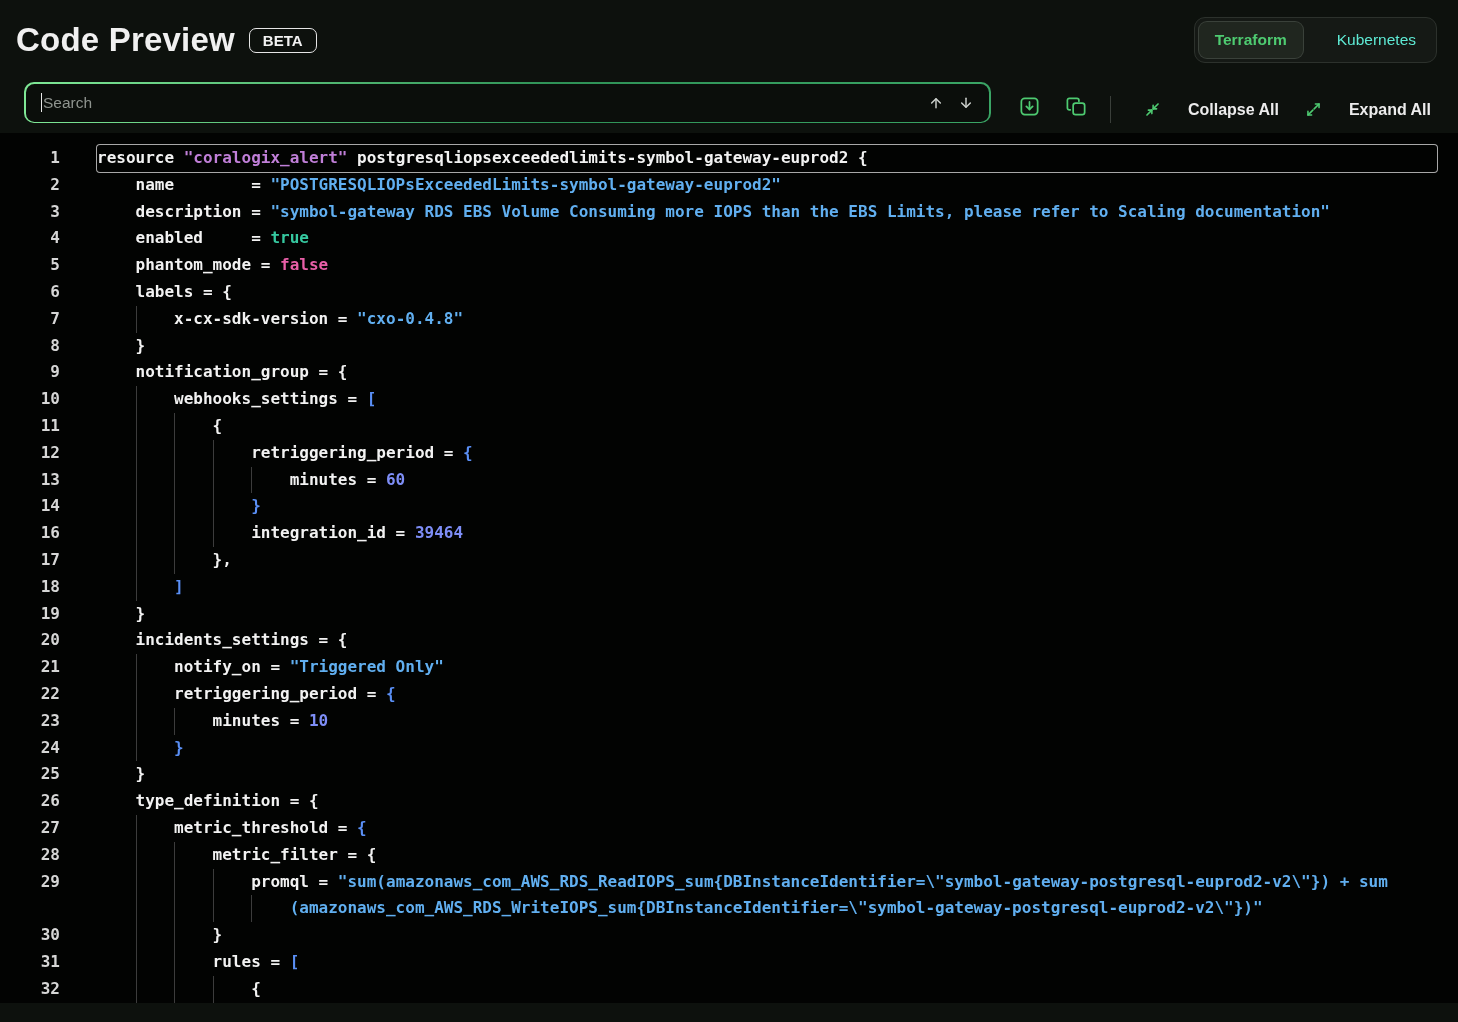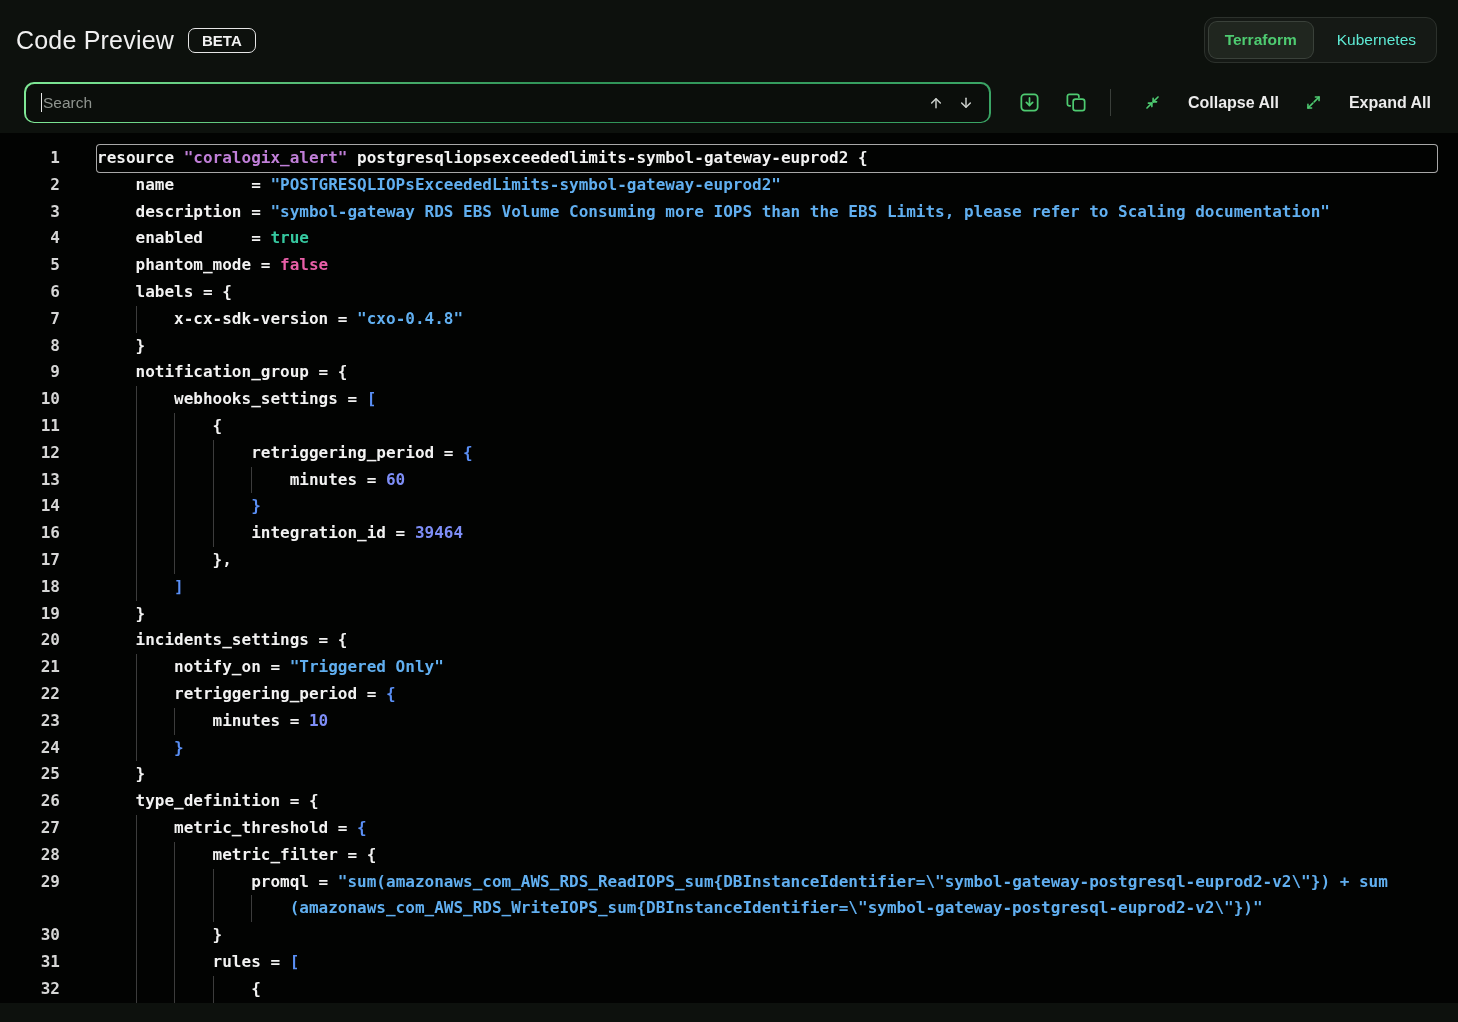--- a/index.html
+++ b/index.html
@@ -7,32 +7,32 @@
   body {
     width:1458px; height:1022px; overflow:hidden;
     background:#0d110d; color:#f0f0f0;
     font-family:"Liberation Sans", sans-serif;
   }
 
   
   .header { display:flex; justify-content:space-between; align-items:center;
             padding:14px 21px 8px 16px; height:74px; }
   .title-wrap { display:flex; align-items:center; gap:14px; }
-  .page-title { font-size:25px; font-weight:normal; margin:0; letter-spacing:.2px; }
+  .page-title { font-size:33px; font-weight:bold; margin:0; letter-spacing:.2px; }
   .beta-badge { border:1.5px solid #e6e6e6; border-radius:7px; padding:3px 13px;
                 font-size:15px; font-weight:600; color:#f2f2f2; }
   .toggle { display:flex; align-items:flex-end; background:#151915; border:1px solid #2c312c;
-            border-radius:11px; padding:4px; gap:8px; }
+            border-radius:11px; padding:4px; gap:18px; }
   .toggle-btn { border:none; background:transparent; color:#5eead4; font-size:15.5px;
                 padding:9px 16px; border-radius:8px; font-family:inherit; cursor:pointer; }
   .toggle-btn.active { background:#20261f; box-shadow:0 0 0 1px #3a413a;
                        color:#4ecb71; font-weight:600; }
 
   
-  .toolbar { display:flex; align-items:center; padding:8px 21px 10px 24px; }
+  .toolbar { display:flex; align-items:flex-end; padding:8px 21px 10px 24px; }
   .search-wrap { flex:1; border-radius:10px; padding:1.5px;
                  background:linear-gradient(90deg,#7fe896,#2f9257 55%,#3aa565); }
   .search-inner { display:flex; align-items:center; height:38px; background:#0b0e0b;
                   border-radius:8.5px; padding:0 8px 0 15px; }
   .caret { width:1.5px; height:19px; background:#e8e8e8; flex:none; }
   .search-input { flex:1; background:transparent; border:none; outline:none;
                   color:#cfcfcf; font-size:15.5px; font-family:inherit; padding:0 0 0 1px; }
   .search-input::placeholder { color:#8f948f; }
   .arrow-btn { background:none; border:none; color:#cdd1cd; padding:4px 7px;
                cursor:pointer; display:flex; align-items:center; }

